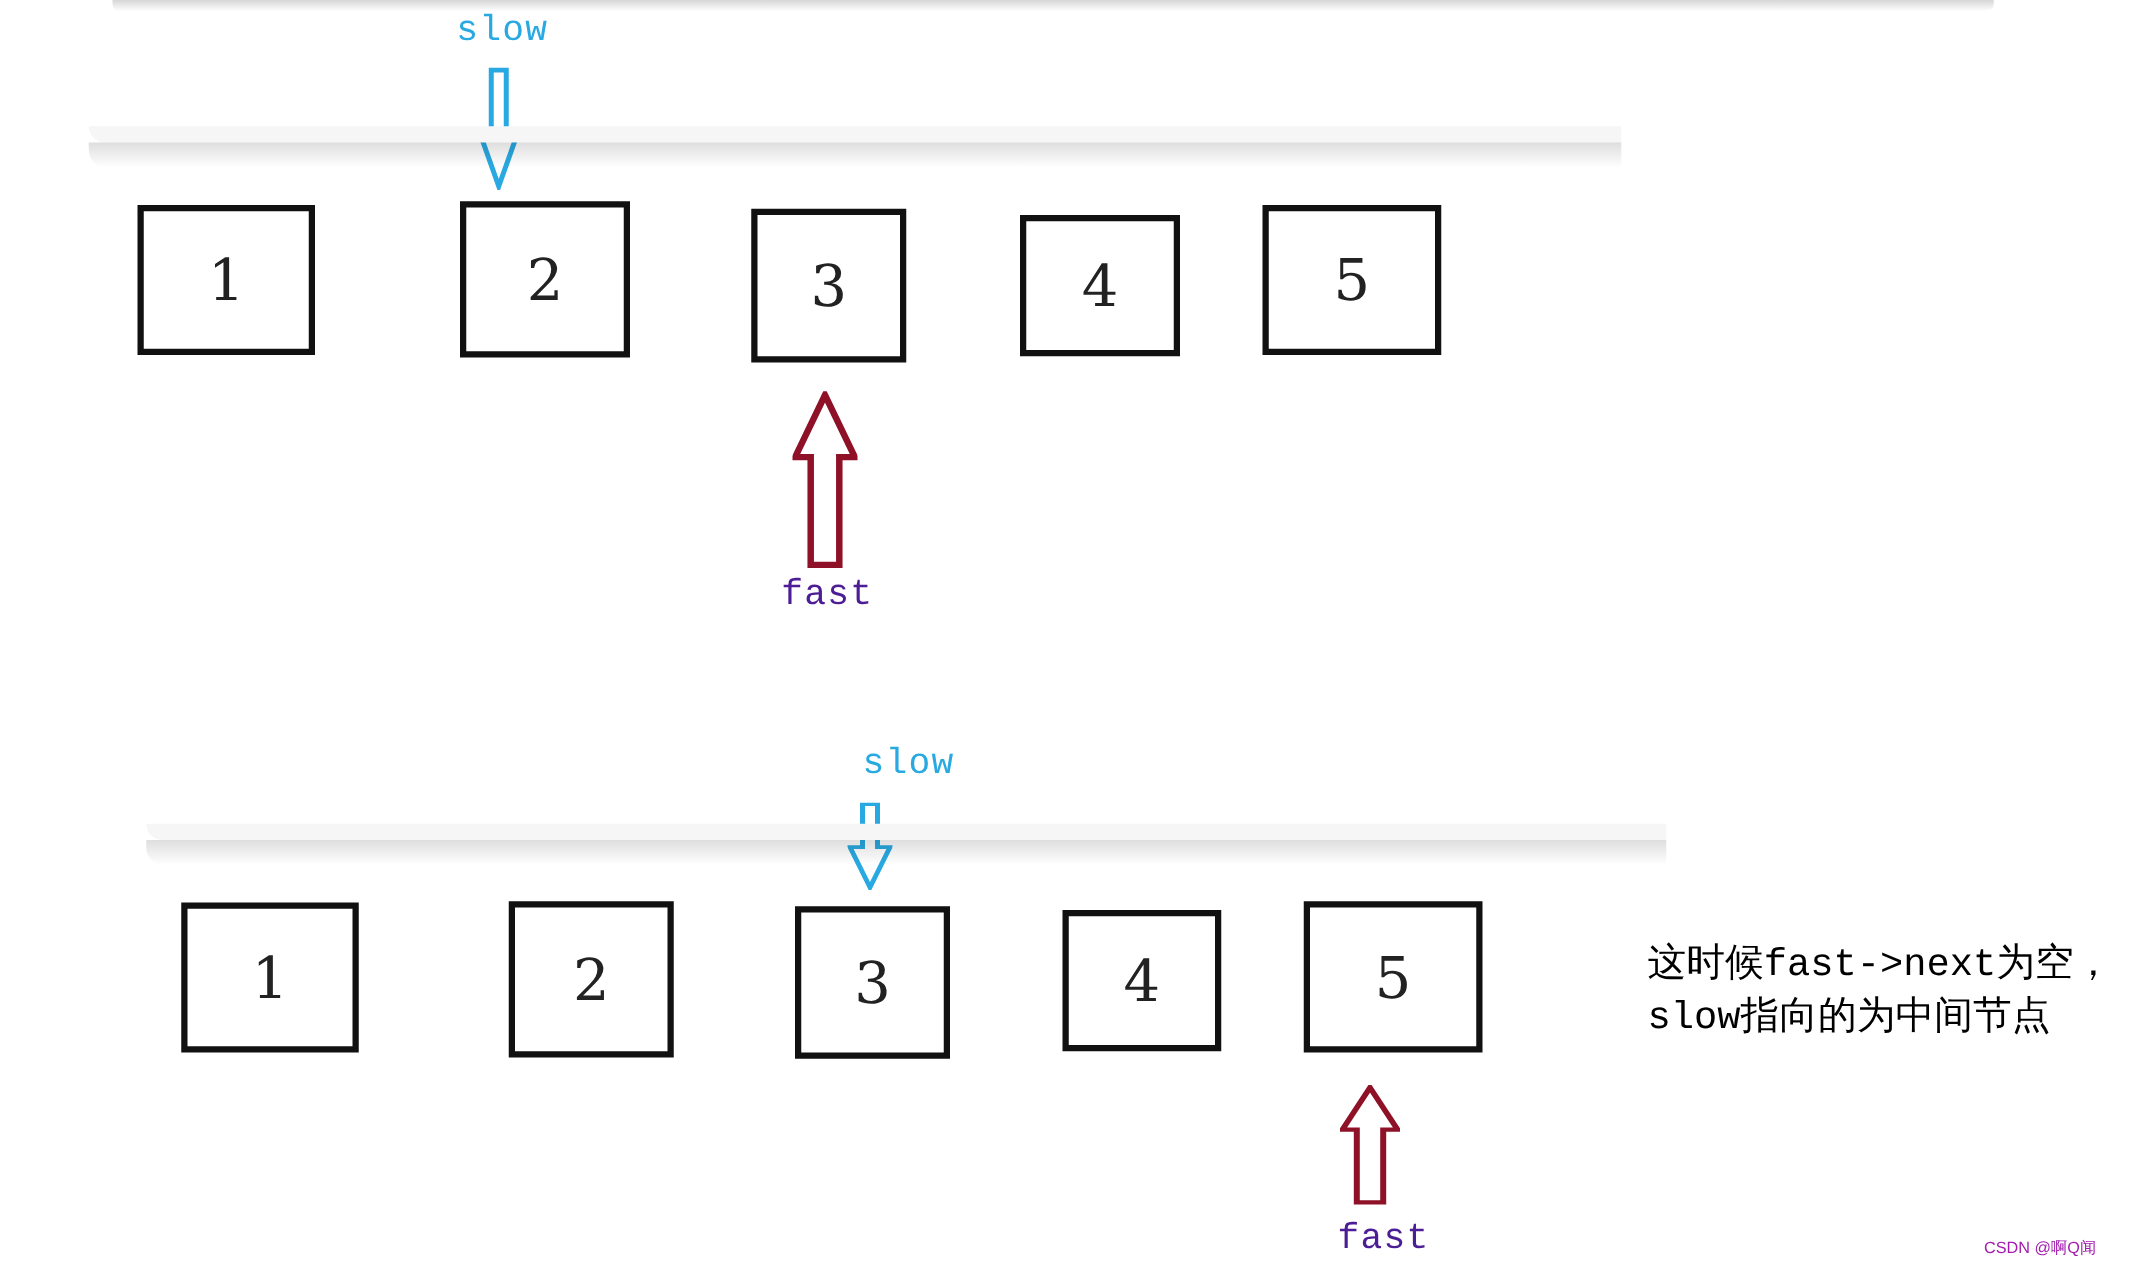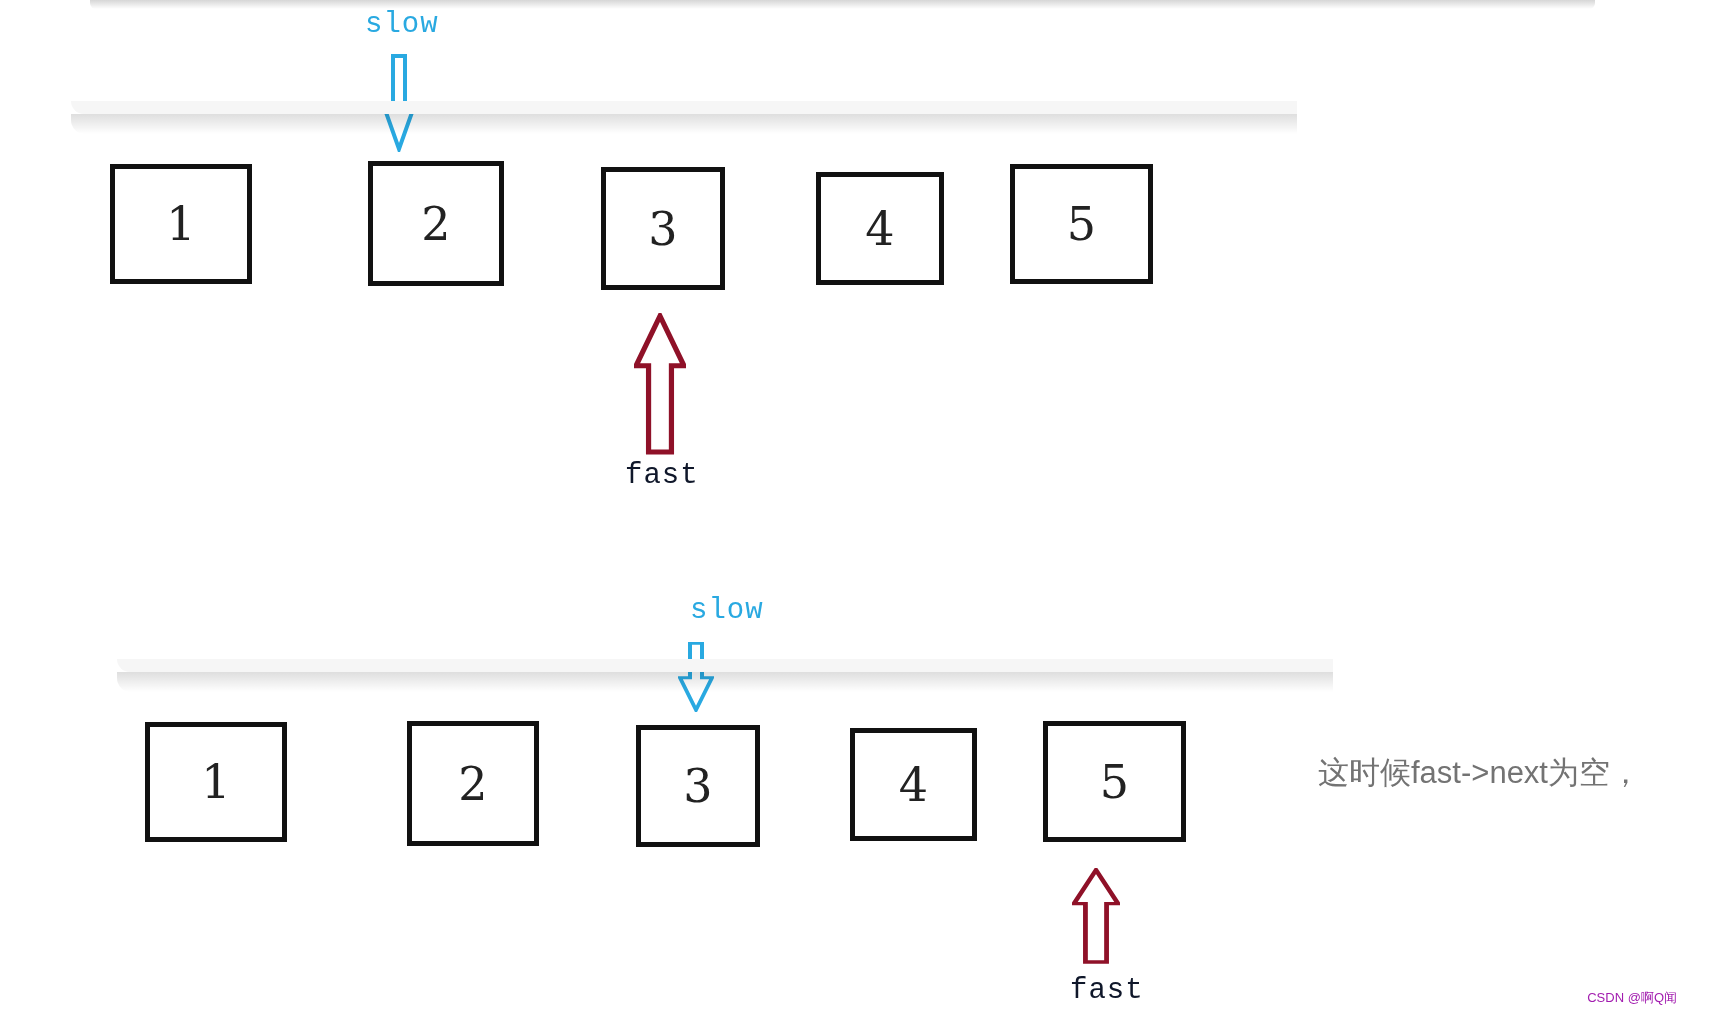--- a/index.html
+++ b/index.html
@@ -29,26 +29,26 @@
     display:flex; align-items:center; justify-content:center;
     font-family:"DejaVu Serif","Liberation Serif",serif;
     font-size:46px; color:#222222; box-sizing:border-box;
   }
   .ptr-label {
     position:absolute;
     font-family:"Liberation Mono","DejaVu Sans Mono",monospace;
     font-size:29px; letter-spacing:1px; white-space:nowrap;
   }
   .ptr-label.slow { color:#29a9e1; }
-  .ptr-label.fast { color:#0f172a; }
+  .ptr-label.fast { color:#4c1d95; }
   .arrow { position:absolute; }
   .annotation {
     position:absolute; left:1318px; top:752px;
-    color:#737373; font-size:31px; line-height:42px;
-    font-family:Liberation Sans, sans-serif;
+    color:#000000; font-size:31px; line-height:42px;
+    font-family:Liberation Mono, monospace;
     white-space:nowrap;
   }
   .watermark {
     position:absolute; right:8px; bottom:8px;
     color:#a21caf; font-size:13px;
     font-family:"Liberation Sans","DejaVu Sans",sans-serif;
   }
 </style>
 </head>
 <body>
@@ -112,17 +112,18 @@
     </div>
 
   <svg class="arrow" style="left:1072px; top:868px;" width="48" height="96" viewBox="0 0 50 140" preserveAspectRatio="none">
     <polygon points="25,3 48,52 36,52 36,137 14,137 14,52 2,52" fill="#ffffff" stroke="#8f1128" stroke-width="5" stroke-linejoin="miter"></polygon>
   </svg>
 
   <div class="ptr-label fast" style="left:1070px; top:974px;">fast</div>
 
   <div class="annotation">
     <div>这时候fast-&gt;next为空，</div>
+    <div>slow指向的为中间节点</div>
   </div>
 
   <div class="watermark">CSDN @啊Q闻</div>
 
 </div>
 
 </body></html>

